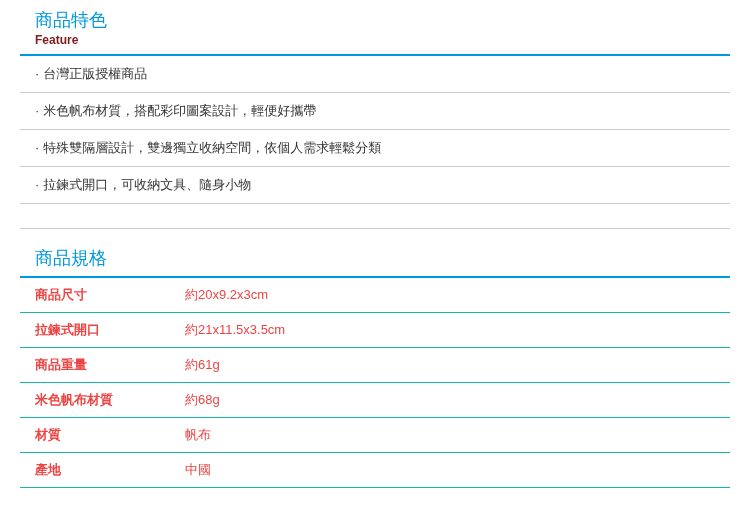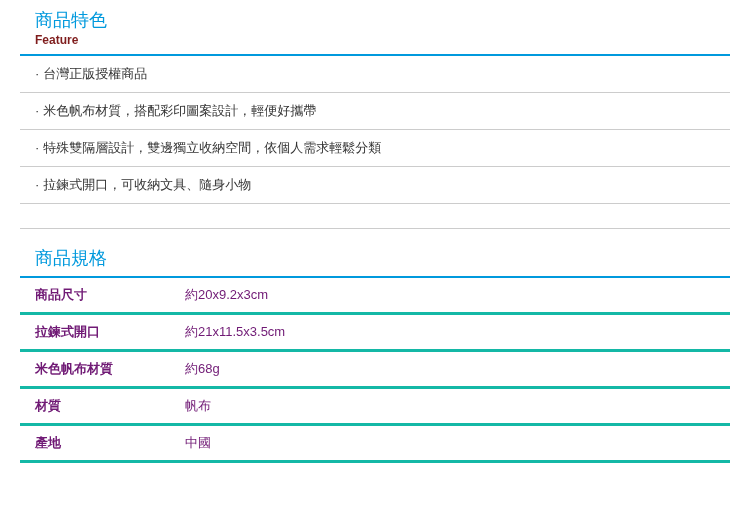--- a/index.html
+++ b/index.html
@@ -49,23 +49,23 @@
       border-top: 1px solid #ccc;
       margin: 0 20px;
       height: 10px;
     }
     .spec-table {
       width: 100%;
       border-collapse: collapse;
     }
     .spec-row td {
       padding: 8px 0 8px 15px;
-      border-bottom: 3px solid #14b8a6;
+      border-bottom: 1px solid #14b8a6;
       font-size: 13px;
-      color: #701a75;
+      color: #ef4444;
     }
     .spec-label {
       width: 150px;
       font-weight: bold;
     }
   </style>
 </head>
 <body>
 
 <div class="section">
@@ -92,20 +92,24 @@
     <tbody>
         <tr class="spec-row">
       <td class="spec-label">商品尺寸</td>
       <td>約20x9.2x3cm</td>
     </tr>
     <tr class="spec-row">
       <td class="spec-label">拉鍊式開口</td>
       <td>約21x11.5x3.5cm</td>
     </tr>
     <tr class="spec-row">
+      <td class="spec-label">商品重量</td>
+      <td>約61g</td>
+    </tr>
+    <tr class="spec-row">
       <td class="spec-label">米色帆布材質</td>
       <td>約68g</td>
     </tr>
     <tr class="spec-row">
       <td class="spec-label">材質</td>
       <td>帆布</td>
     </tr>
     <tr class="spec-row">
       <td class="spec-label">產地</td>
       <td>中國</td>

